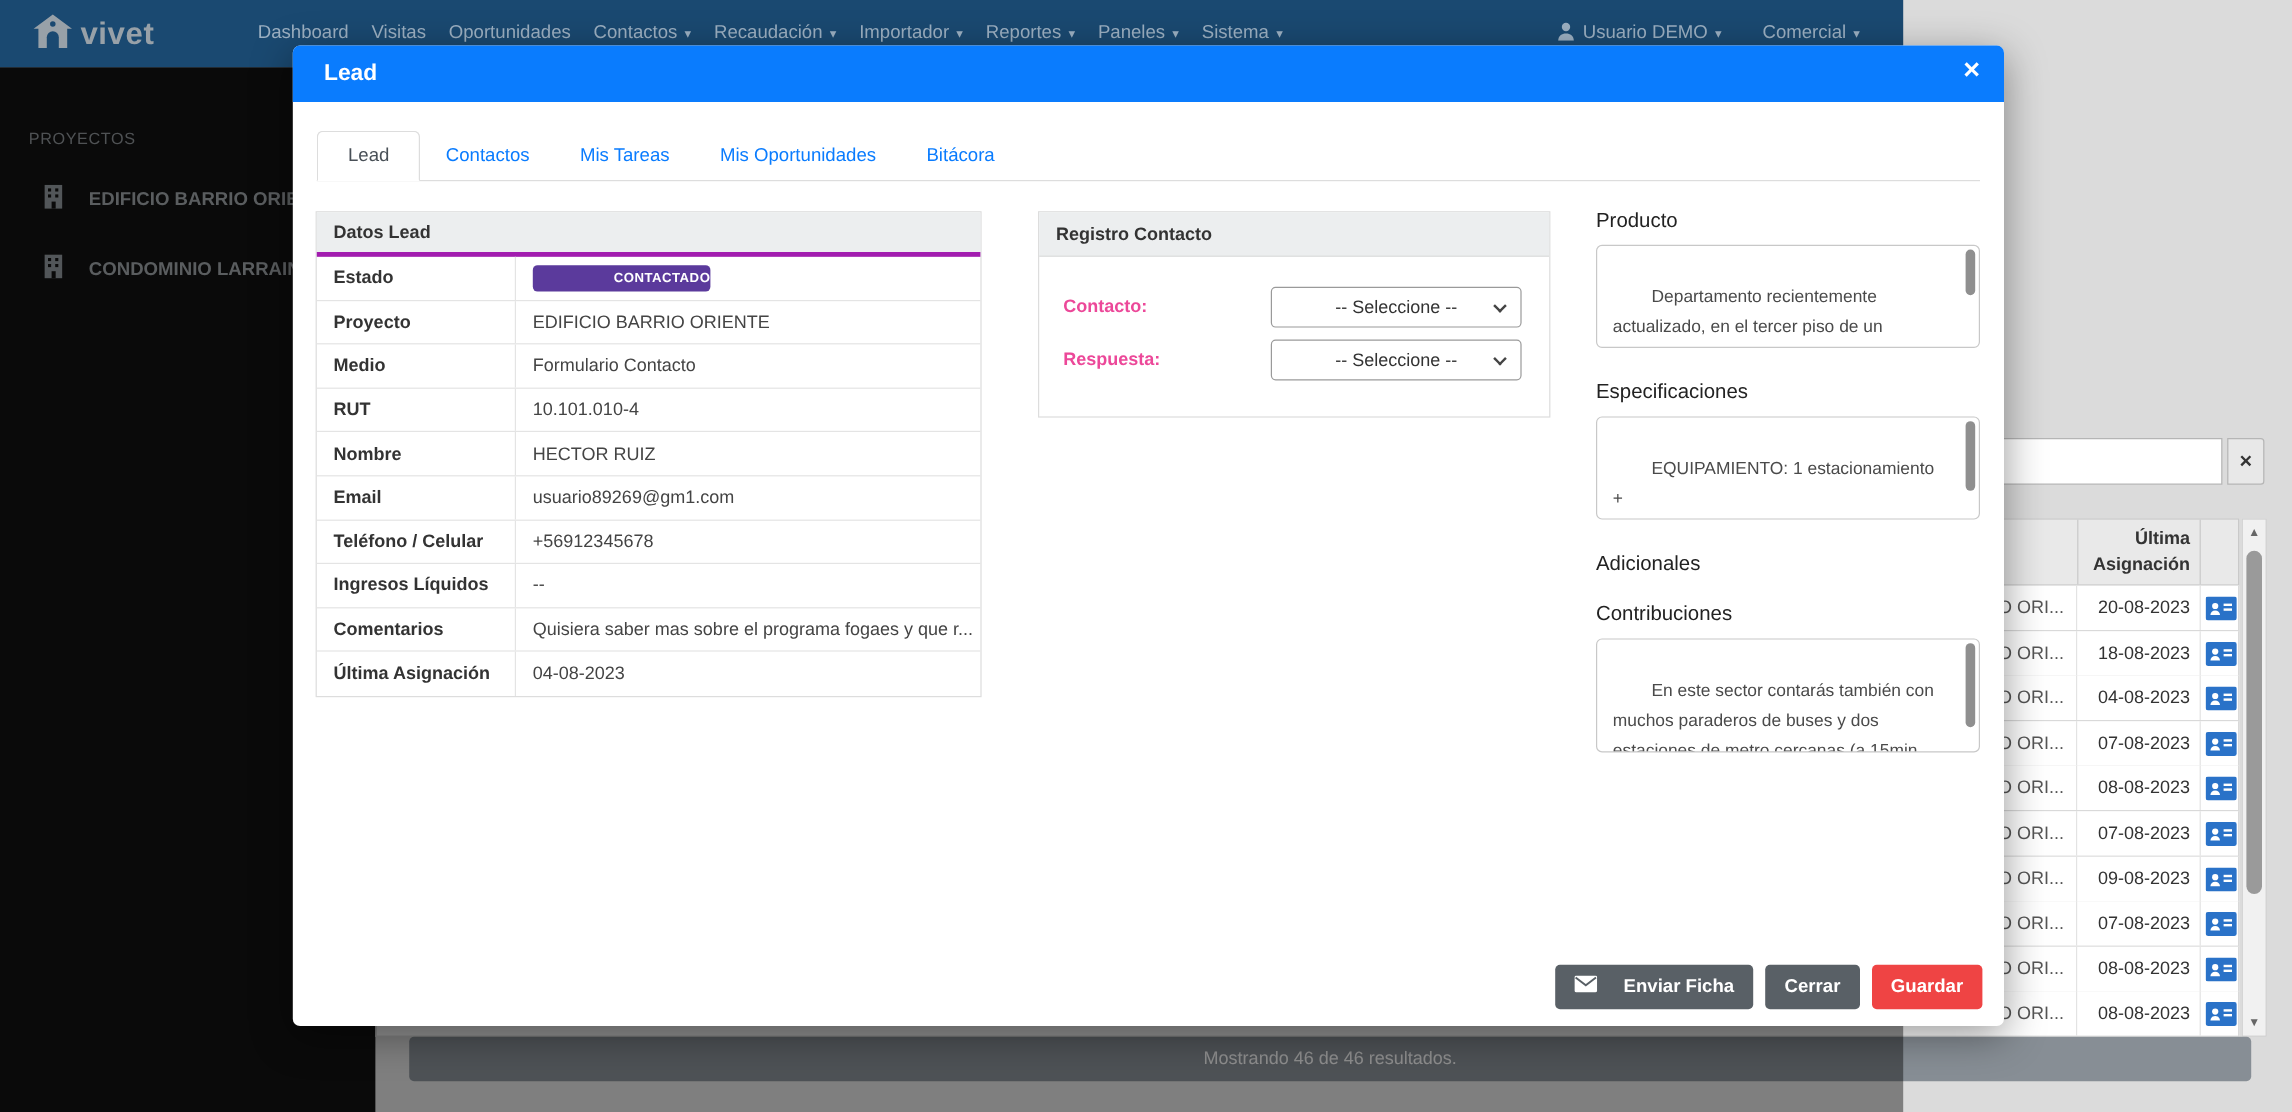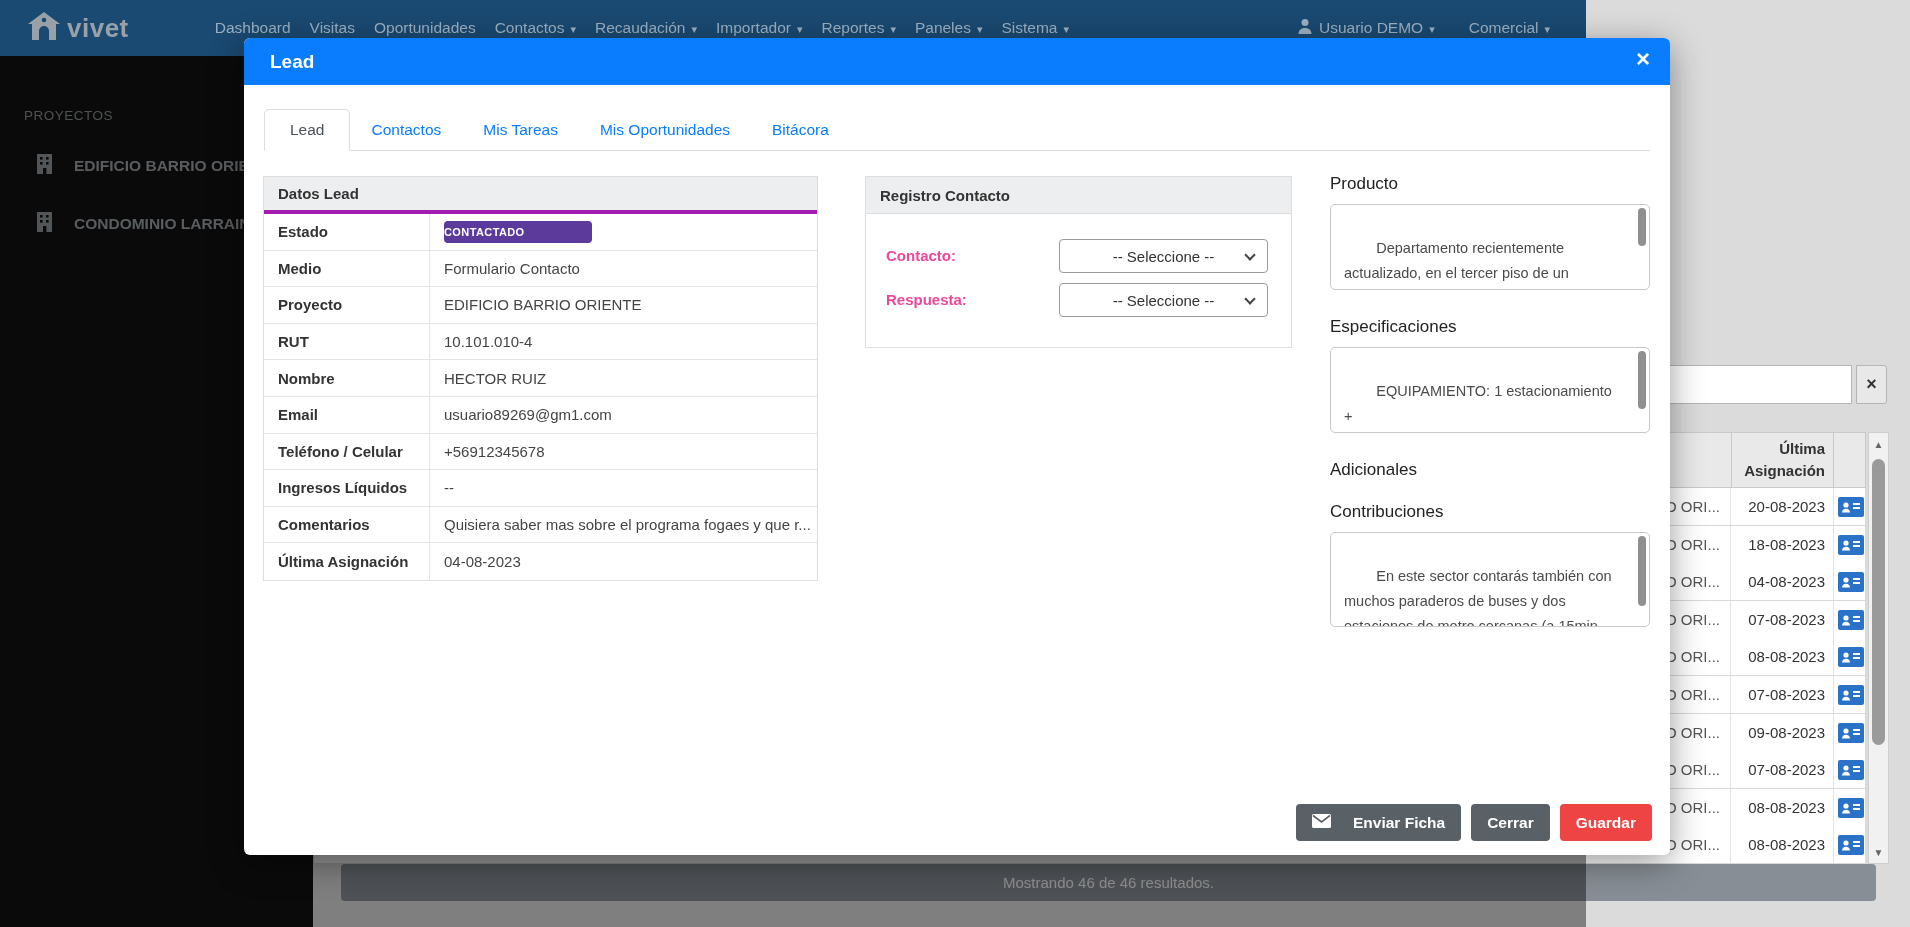--- a/index.html
+++ b/index.html
@@ -73,21 +73,21 @@
   
   .dl-table { position:absolute; left:19px; top:138px; width:555px; border:1px solid #ddd; }
   .dl-header { height:37px; background:#eceeef; border-bottom:4px solid #a21caf; display:flex; align-items:center;
     padding-left:14px; font-weight:bold; font-size:15px; color:#333; }
   .dl-row { display:flex; height:36.6px; border-bottom:1px solid #e4e4e4; }
   .dl-row:last-child { border-bottom:none; }
   .dl-label { width:166px; border-right:1px solid #e4e4e4; display:flex; align-items:center; padding-left:14px;
     font-weight:bold; font-size:15px; color:#333; }
   .dl-value { flex:1; display:flex; align-items:center; padding-left:14px; font-size:15px; color:#444;
     white-space:nowrap; overflow:hidden; }
-  .badge { display:inline-block; width:148px; text-align:left; padding:5px 0; border-radius:4px;
+  .badge { display:inline-block; width:148px; text-align:right; padding:5px 0; border-radius:4px;
     background:#5b3a9c; color:#fff; font-size:11px; font-weight:bold; letter-spacing:.4px; }
 
   
   .rc-panel { position:absolute; left:621px; top:138px; width:427px; height:172px; border:1px solid #ddd; }
   .rc-header { height:37px; background:#eceeef; border-bottom:1px solid #ddd; display:flex; align-items:center;
     padding-left:14px; font-weight:bold; font-size:15px; color:#333; }
   .rc-label { position:absolute; left:20px; font-weight:bold; font-size:15px; color:#ec4899; }
   .select { position:absolute; left:193px; width:209px; height:34px; border:1px solid #9a9a9a; border-radius:4px;
     background:#fff; display:flex; align-items:center; justify-content:center; font-size:15px; color:#333;
     cursor:pointer; }
@@ -327,26 +327,26 @@
 
     <div class="dl-table">
       <div class="dl-header">Datos Lead</div>
       <div class="dl-row">
         <div class="dl-label">Estado</div>
         <div class="dl-value">
           <span class="badge">CONTACTADO</span>
         </div>
       </div>
       <div class="dl-row">
+        <div class="dl-label">Proyecto</div>
+        <div class="dl-value">EDIFICIO BARRIO ORIENTE</div>
+      </div>
+      <div class="dl-row">
         <div class="dl-label">Medio</div>
         <div class="dl-value">Formulario Contacto</div>
-      </div>
-      <div class="dl-row">
-        <div class="dl-label">Proyecto</div>
-        <div class="dl-value">EDIFICIO BARRIO ORIENTE</div>
       </div>
       <div class="dl-row">
         <div class="dl-label">RUT</div>
         <div class="dl-value">10.101.010-4</div>
       </div>
       <div class="dl-row">
         <div class="dl-label">Nombre</div>
         <div class="dl-value">HECTOR RUIZ</div>
       </div>
       <div class="dl-row">

